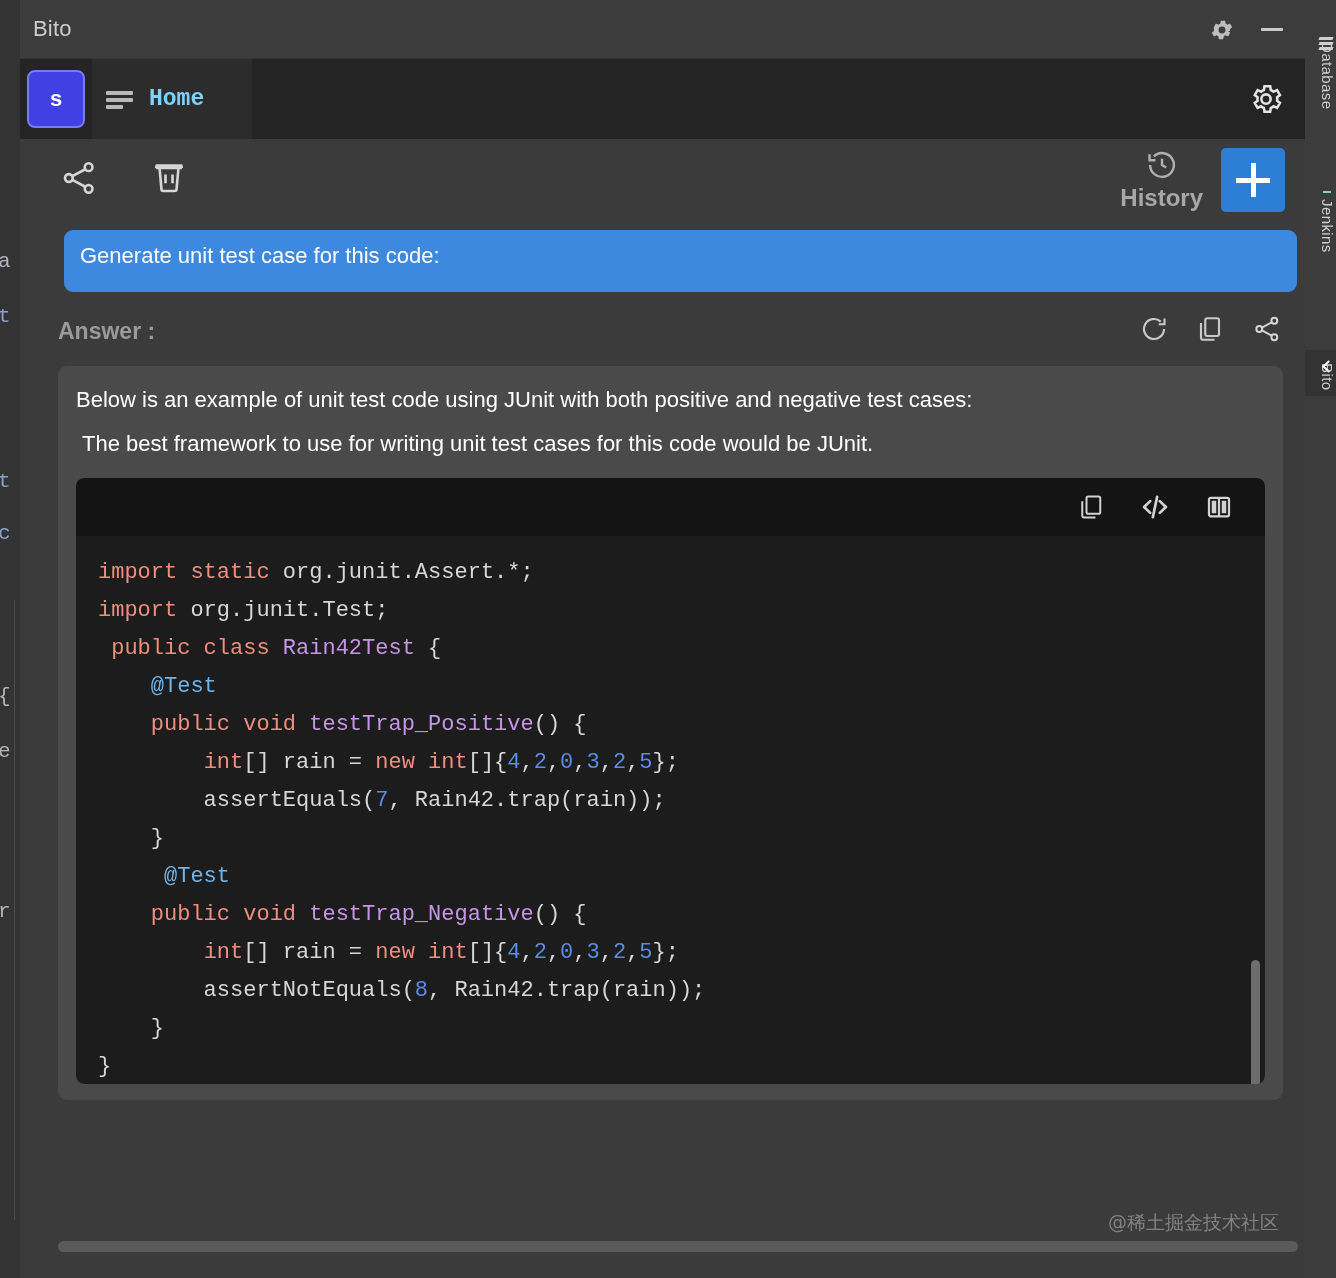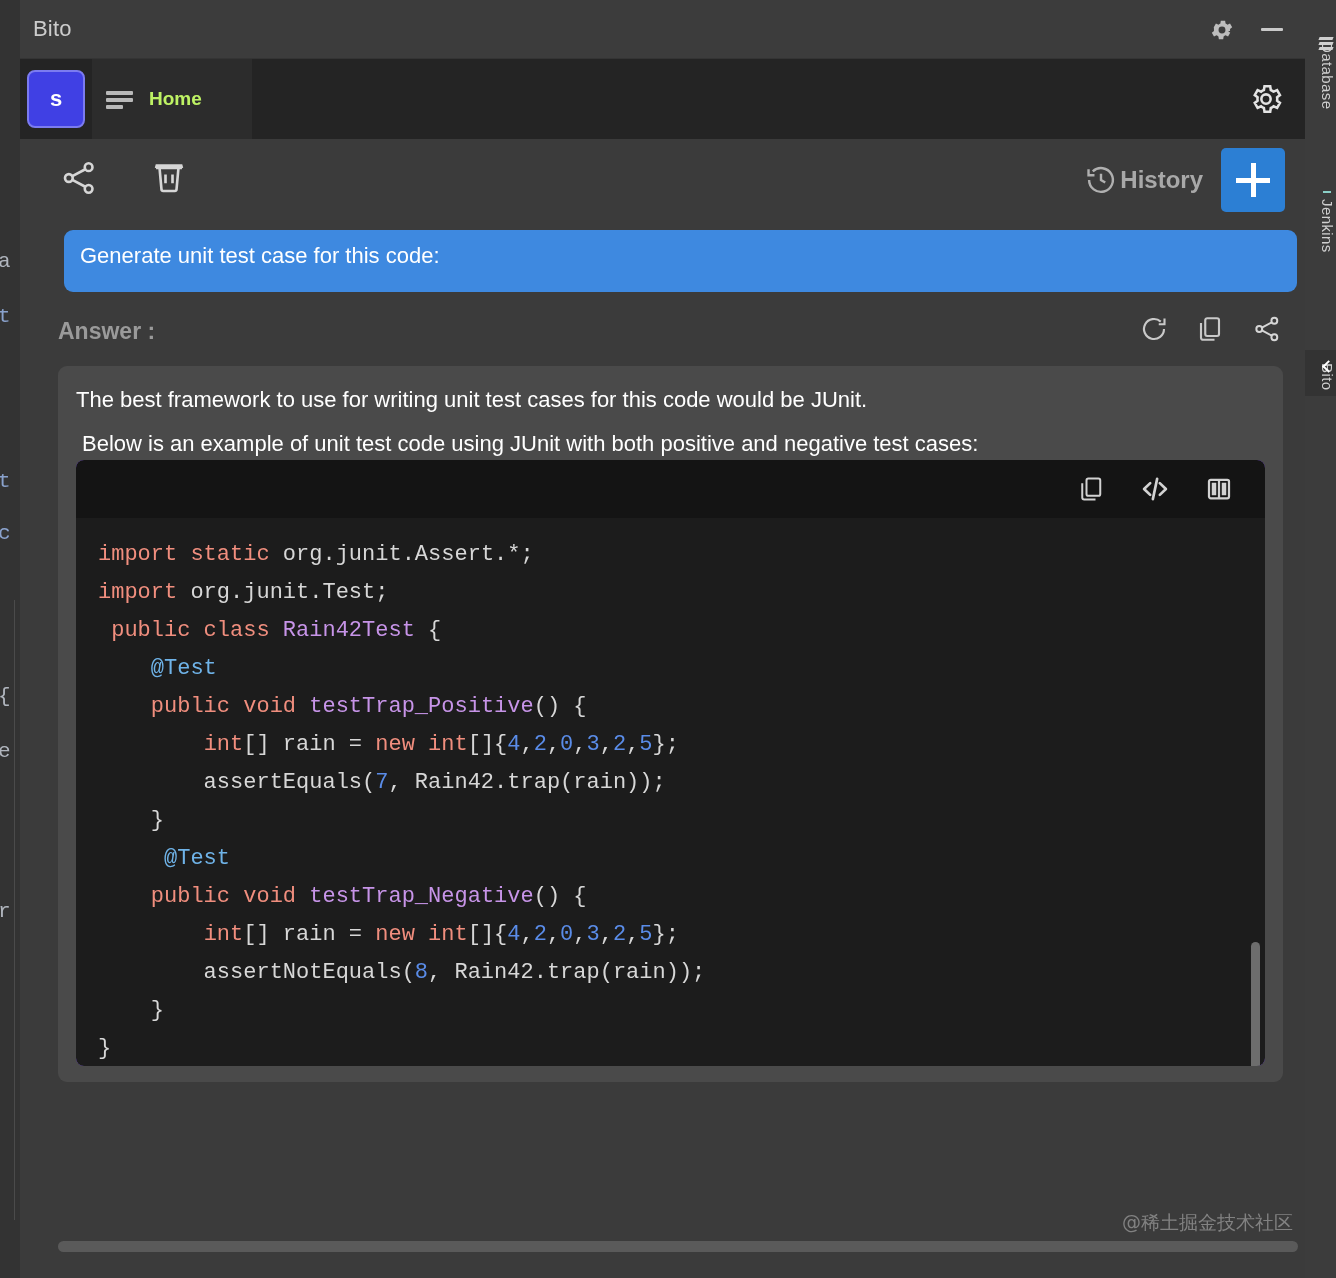--- a/index.html
+++ b/index.html
@@ -103,35 +103,35 @@
   .tab-home {
     display: flex; align-items: center; gap: 16px;
     padding: 0 26px 0 14px; background: #2c2c2c;
     min-width: 160px;
   }
   .menu-lines { width: 27px; height: 20px; position: relative; }
   .menu-lines i { position: absolute; left: 0; height: 4px; background: #b9b9b9; border-radius: 1px; }
   .menu-lines i:nth-child(1){ top: 2px; width: 27px; }
   .menu-lines i:nth-child(2){ top: 9px; width: 27px; }
   .menu-lines i:nth-child(3){ top: 16px; width: 17px; }
-  .tab-home-label { font-size: 19px; color: #bef264; font-weight: bold; }
+  .tab-home-label { font-size: 23px; color: #7dd3fc; font-weight: bold; font-family: Liberation Mono, monospace; }
   .tabstrip .spacer { flex: 1; background: #242424; }
   .tabstrip .gear-cell {
     width: 78px; display: flex; align-items: center; justify-content: center;
     background: #242424;
   }
 
   
   .toolbar {
     height: 82px; display: flex; align-items: center;
     padding: 0 20px 0 38px; position: relative;
   }
   .toolbar .left-icons { display: flex; align-items: center; gap: 48px; }
   .toolbar .right-group { margin-left: auto; display: flex; align-items: center; gap: 18px; }
-  .history-btn { display: flex; align-items: center; gap: 2px; cursor: default; }
+  .history-btn { display: flex; align-items: center; gap: 2px; cursor: default; flex-direction: column; }
   .history-label { font-size: 24px; color: #a8a8a8; font-weight: bold; }
   .plus-btn {
     width: 64px; height: 64px; background: #2c7fd4; border-radius: 5px;
     display: flex; align-items: center; justify-content: center;
   }
   .plus-btn .h { position: absolute; width: 34px; height: 5px; background: #fff; }
   .plus-btn .v { position: absolute; width: 5px; height: 34px; background: #fff; }
   .plus-inner { position: relative; width: 34px; height: 34px; display:flex; align-items:center; justify-content:center;}
 
   
@@ -158,21 +158,21 @@
   .answer-row { margin-top: 14px; }
   .answer-bubble {
     margin: 10px 22px 0 38px; background: #4a4a4a; border-radius: 9px;
     padding: 18px 18px 16px 18px;
   }
   .answer-p { font-size: 22px; color: #ffffff; line-height: 1.45; }
   .answer-p + .answer-p { margin-top: 12px; padding-left: 6px; }
 
   
   .codeblock {
-    background: #8b5cf6; border-radius: 8px; overflow: hidden;
+    margin-top: 18px; background: #8b5cf6; border-radius: 8px; overflow: hidden;
     position: relative;
   }
   .code-toolbar {
     height: 58px; background: #141414; display: flex; align-items: center;
     justify-content: flex-end; gap: 32px; padding-right: 30px;
   }
   .code-toolbar .ci { width: 32px; height: 32px; display: flex; align-items: center; justify-content: center; }
   .code-body {
     background: #1c1c1c; padding: 18px 0 26px 22px;
     font-family: "Liberation Mono", monospace;
@@ -194,21 +194,21 @@
   .page-hscroll-track {
     position: absolute; left: 38px; right: 20px; bottom: 26px; height: 11px;
     background: #3b3b3b;
   }
   .page-hscroll-thumb {
     position: absolute; left: 38px; bottom: 26px; width: 1240px; height: 11px;
     background: #5a5a5a; border-radius: 6px;
   }
 
   .watermark {
-    position: absolute; right: 12px; bottom: 42px;
+    position: absolute; right: 26px; bottom: 42px;
     font-size: 19px; color: #8e8e8e; opacity: .85;
     font-family: "DejaVu Sans", sans-serif;
   }
 </style>
 </head>
 <body>
 
 <div class="ide-left-strip">
   <div class="ghost" style="top:250px">a</div>
   <div class="ghost blue" style="top:305px">t</div>
@@ -333,22 +333,22 @@
           <circle cx="17.5" cy="5.8" r="2.2"></circle>
             <circle cx="6.2" cy="12" r="2.2"></circle>
             <circle cx="17.5" cy="18.2" r="2.2"></circle>
           <path d="M8.2 10.9 15.6 7M8.2 13.1 15.6 17"></path>
         </svg>
       </span>
     </div>
   </div>
 
   <div class="answer-bubble">
+    <div class="answer-p">Below is an example of unit test code using JUnit with both positive and negative test cases:</div>
     <div class="answer-p">The best framework to use for writing unit test cases for this code would be JUnit.</div>
-    <div class="answer-p">Below is an example of unit test code using JUnit with both positive and negative test cases:</div>
 
     <div class="codeblock">
       <div class="code-toolbar">
         <span class="ci">
           <svg width="30" height="30" viewBox="0 0 24 24" fill="none" stroke="#d2d2d2" stroke-width="1.6">
             <rect x="8.4" y="3.6" width="11" height="13.8" rx="1.5"></rect>
             <path d="M15.6 20.4H6.6a1.6 1.6 0 0 1-1.6-1.6V7.4"></path>
           </svg>
         </span>
         <span class="ci">

